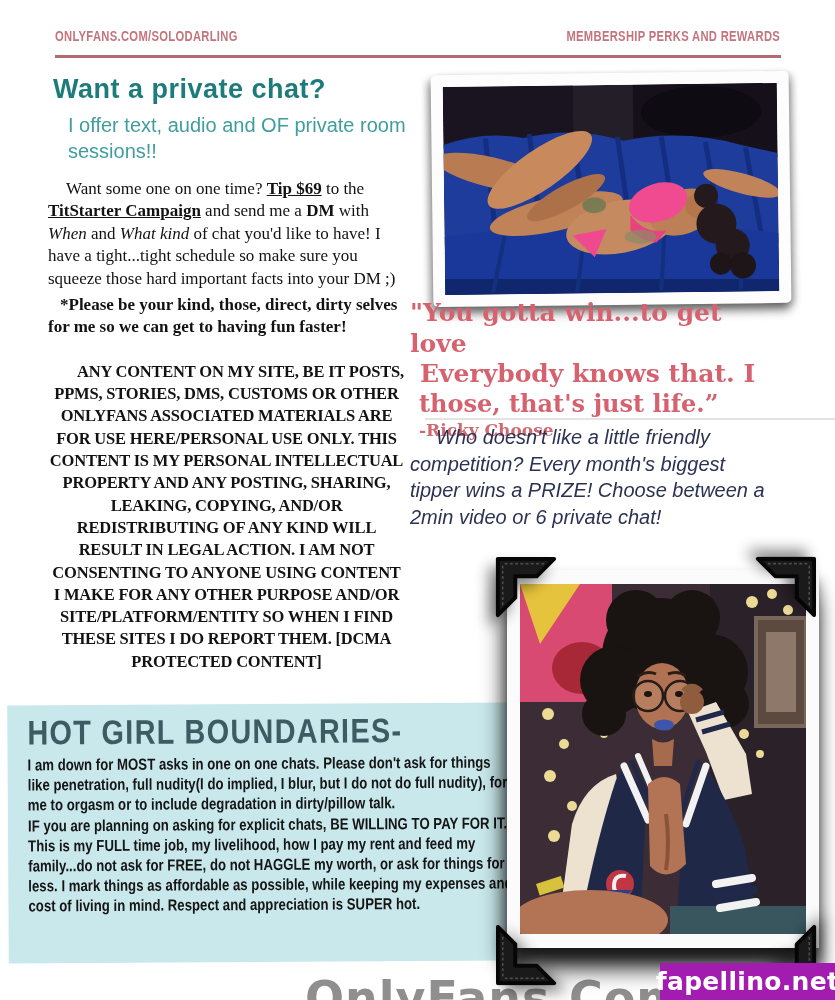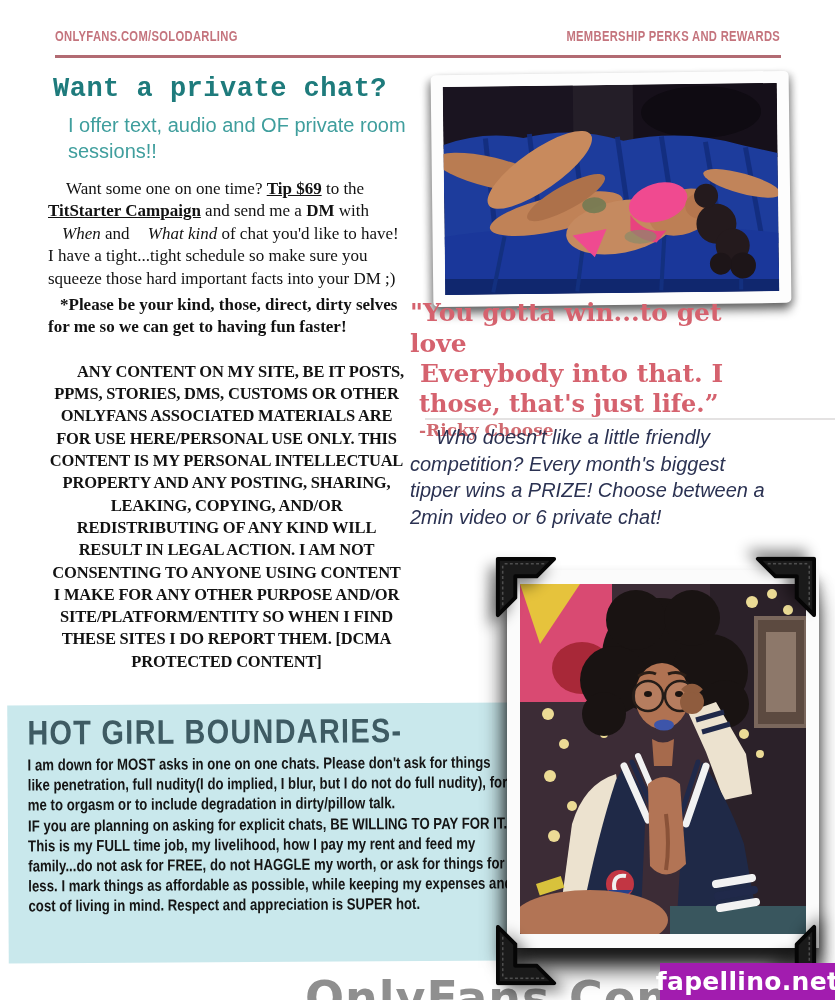--- a/index.html
+++ b/index.html
@@ -7,35 +7,35 @@
         font-family:"Liberation Serif",serif;}
 
   
   .hdr{position:absolute;top:28px;font-family:"Liberation Sans",sans-serif;
        font-weight:bold;font-size:14px;letter-spacing:.4px;color:#c4747d;white-space:nowrap;}
   .hdr-left{left:55px;transform:scaleX(.8);transform-origin:left top;}
   .hdr-right{right:55px;transform:scaleX(.8);transform-origin:right top;text-align:right;}
   .hdr-rule{position:absolute;left:55px;top:55px;width:726px;height:3px;background:#b26b73;}
 
   
-  .chat-title{position:absolute;left:53px;top:74px;font-family:Liberation Mono, monospace;
+  .chat-title{position:absolute;left:53px;top:74px;font-family:Liberation Sans, sans-serif;
       font-weight:bold;font-size:27px;color:#1e7b7c;letter-spacing:.5px;}
   .chat-sub{position:absolute;left:68px;top:112px;width:370px;
       font-family:"Liberation Sans",sans-serif;font-size:20px;line-height:26px;color:#3f9e9d;}
 
   .left-col{position:absolute;left:48px;top:178px;width:357px;color:#121212;
       font-size:17px;line-height:22.4px;}
   .left-col p{margin:0;}
   .p-intro{text-indent:18px;}
   .p-note{margin-top:4px !important;text-indent:12px;font-weight:bold;}
   .p-legal{margin-top:22px !important;text-indent:28px;font-weight:bold;
       font-size:16.5px;line-height:22.3px;letter-spacing:-.2px;text-align:center;}
   .bu{font-weight:bold;text-decoration:underline;}
   .b{font-weight:bold;}
-  .i{font-style:italic;margin-left:14px;}
+  .i{font-style:italic;}
 
   
   .bound-box{position:absolute;left:8px;top:704px;width:505px;height:258px;
       background:#c9e8ec;transform:rotate(-.35deg);}
   .bound-title{position:absolute;left:20px;top:8px;font-family:"Liberation Sans",sans-serif;
       font-weight:bold;font-size:34px;letter-spacing:1.5px;color:#3e5b63;
       transform:scaleX(.85);transform-origin:left top;white-space:nowrap;}
   .bound-text{position:absolute;left:20px;top:50px;width:588px;
       font-family:"Liberation Sans",sans-serif;font-weight:bold;font-size:16px;
       line-height:20.2px;color:#151515;transform:scaleX(.825);transform-origin:left top;}
@@ -151,21 +151,21 @@
         <circle cx="288" cy="162" r="17" fill="#241a1d"></circle>
         <circle cx="262" cy="112" r="12" fill="#241a1d"></circle>
         <circle cx="298" cy="182" r="13" fill="#1d1518"></circle>
         <circle cx="276" cy="180" r="11" fill="#1d1518"></circle>
       </g>
     </svg>
   </div>
 
   <div class="quote">
     <div class="q1">"You gotta win...to get love</div>
-    <div class="q2">Everybody into that. I</div>
+    <div class="q2">Everybody knows that. I</div>
     <div class="q3">those, that's just life.”</div>
     <div class="q-attr">-Ricky Choose</div>
   </div>
 
   <div class="divider"></div>
 
   <div class="promo">Who doesn't like a little friendly competition? Every month's biggest tipper wins a PRIZE! Choose between a 2min video or 6 private chat!</div>
 
   <div class="bound-box">
     <div class="bound-title">HOT GIRL BOUNDARIES-</div>

